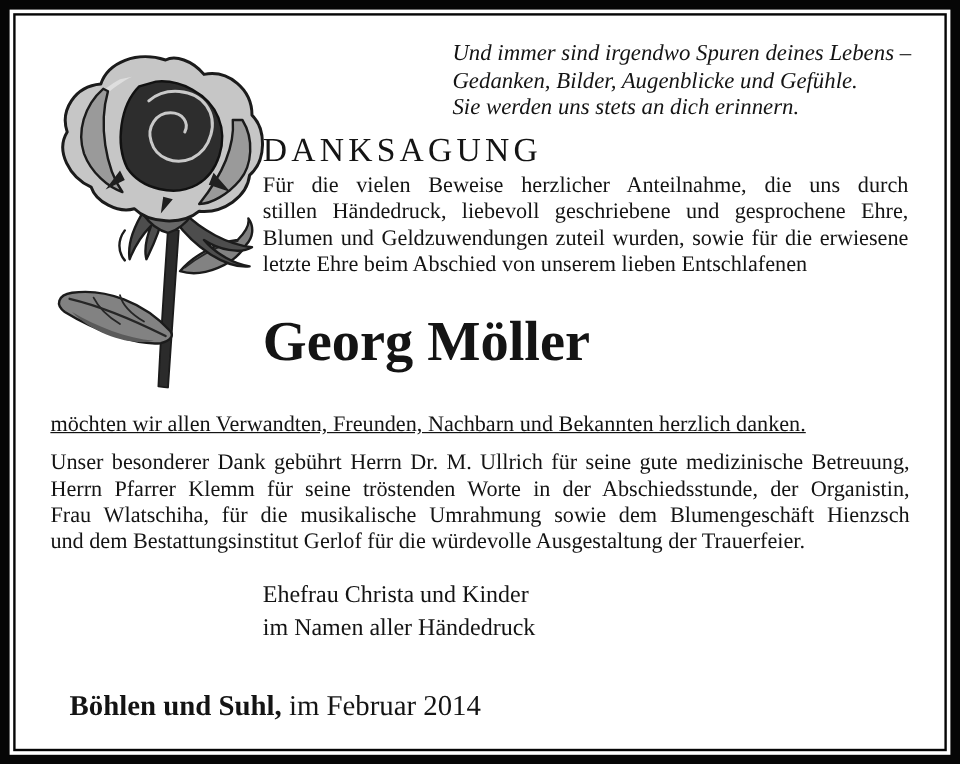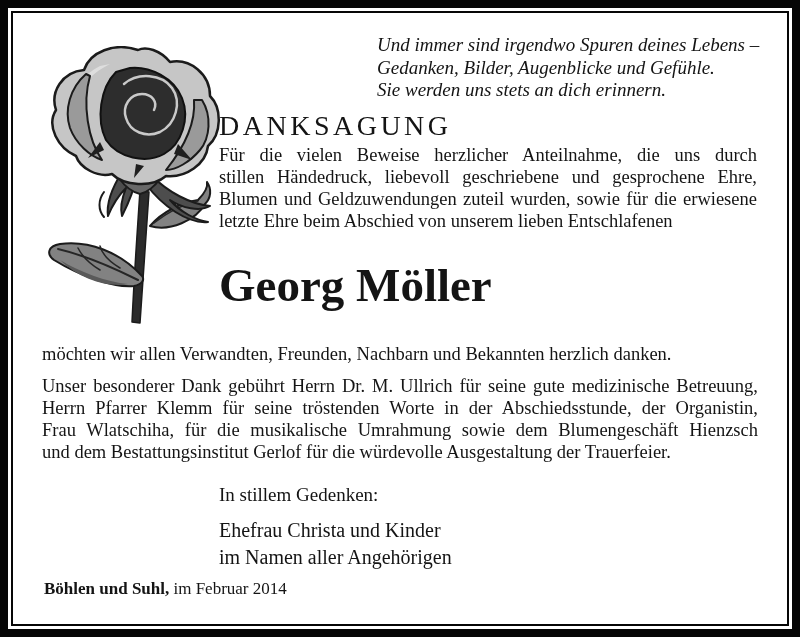--- a/index.html
+++ b/index.html
@@ -26,26 +26,26 @@
   .heading {
     left:206px; top:101px; font-size:28px; letter-spacing:3.5px; line-height:24px;
   }
   .intro { left:206px; top:131px; width:538px; font-size:18.5px; line-height:22px; }
   .jl { text-align:justify; text-align-last:justify; }
   .jl-last { text-align:left; }
   .name {
     left:206px; top:246px; font-size:47px; font-weight:bold; line-height:52px;
     white-space:nowrap;
   }
-  .thanks { left:29px; top:330px; font-size:18.5px; line-height:22px; white-space:nowrap; }
+  .thanks { left:29px; top:330px; font-size:18.5px; line-height:22px; white-space:nowrap;text-decoration:underline; }
   .special { left:29px; top:362px; width:716px; font-size:18.5px; line-height:22px; }
   .closing { left:206px; top:470px; }
   .closing-lead { font-size:19px; line-height:24px; margin-bottom:10px; }
   .sig-line { font-size:20px; font-weight:normal; line-height:27px; }
-  .dateline { left:31px; top:564px; font-size:17px; line-height:24px; white-space:nowrap; }
+  .dateline { left:45px; top:564px; font-size:24px; line-height:24px; white-space:nowrap; }
   .dateline .place { font-weight:bold; }
 </style>
 </head>
 <body>
 
 <div class="page">
   <div class="frame-gap">
     <div class="sheet">
 
       <svg class="abs rose-svg" viewBox="0 0 196 278" xmlns="http://www.w3.org/2000/svg">
@@ -102,23 +102,22 @@
       <div class="abs thanks">möchten wir allen Verwandten, Freunden, Nachbarn und Bekannten herzlich danken.</div>
 
       <div class="abs special">
         <div class="jl">Unser besonderer Dank gebührt Herrn Dr. M. Ullrich für seine gute medizinische Betreuung,</div>
         <div class="jl">Herrn Pfarrer Klemm für seine tröstenden Worte in der Abschiedsstunde, der Organistin,</div>
         <div class="jl">Frau Wlatschiha, für die musikalische Umrahmung sowie dem Blumengeschäft Hienzsch</div>
         <div class="jl-last">und dem Bestattungsinstitut Gerlof für die würdevolle Ausgestaltung der Trauerfeier.</div>
       </div>
 
       <div class="abs closing">
-        <div class="closing-lead">In stillem Gedenken:</div>
         <div class="sig-line">Ehefrau Christa und Kinder</div>
-        <div class="sig-line">im Namen aller Angehörigen</div>
+        <div class="sig-line">im Namen aller Händedruck</div>
       </div>
 
       <div class="abs dateline">
         <span class="place">Böhlen und Suhl,</span><span> im Februar 2014</span>
       </div>
 
     </div>
   </div>
 </div>
 

